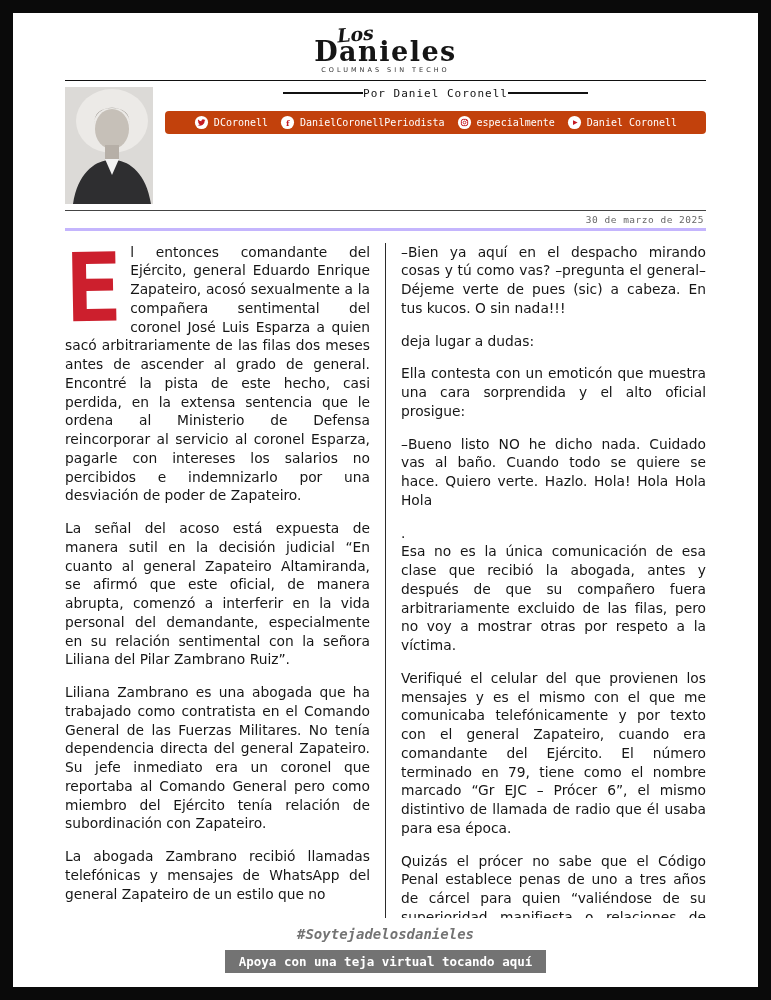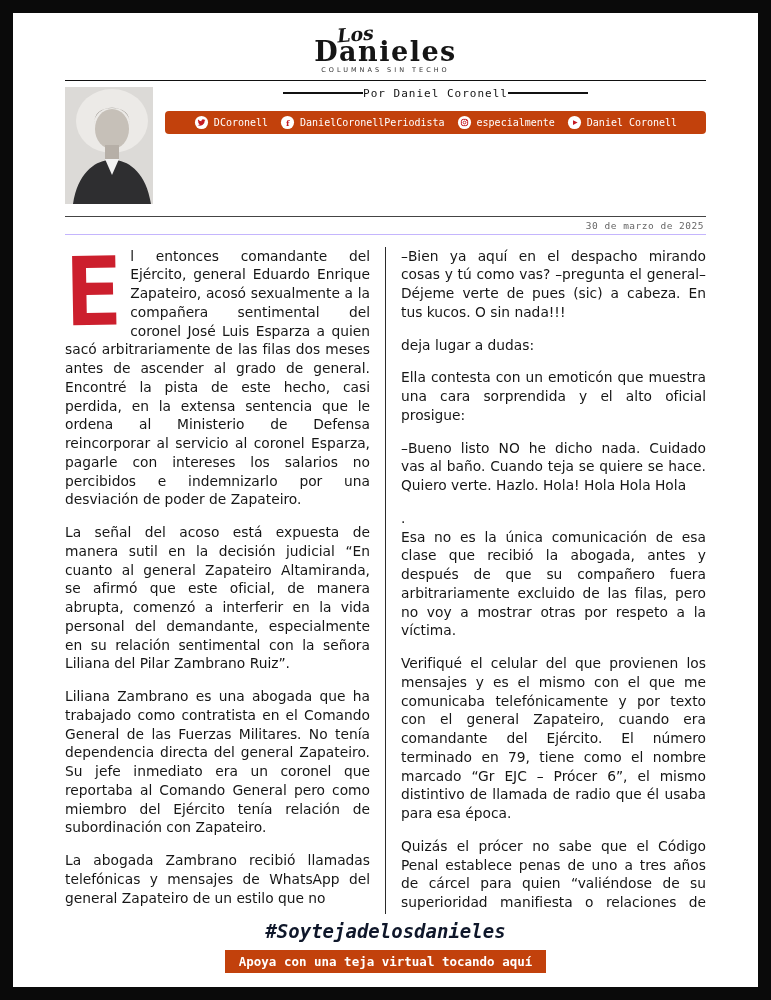--- a/index.html
+++ b/index.html
@@ -49,21 +49,21 @@
   }
   .social-item {
     display:flex; align-items:center; gap:5px; color:#fff;
     font-family:"DejaVu Sans Mono", monospace; font-size:10px; cursor:pointer;
     white-space:nowrap;
   }
   .social-item svg { display:block; }
 
   
   .date-row {
-    margin-top:12px; border-top:1px solid #444; border-bottom:1px solid #c4b5fd;
+    margin-top:6px; border-top:1px solid #444; border-bottom:3px solid #c4b5fd;
     padding:3px 2px;
   }
   .date-text {
     text-align:right; font-family:"DejaVu Sans Mono", monospace;
     font-size:9.5px; color:#666; letter-spacing:0.5px;
   }
 
   
   .article { display:flex; flex:1; margin-top:12px; overflow:hidden; }
   .col { width:50%; }
@@ -77,25 +77,25 @@
   .dropcap {
     float:left; font-family:"DejaVu Sans Mono", monospace; font-weight:bold;
     font-size:95px; line-height:0.92; color:#cc1f2d; margin:2px 8px 0 0;
     transform:rotate(-1deg);
   }
   .stray-dot { margin-bottom:0 !important; }
 
   
   .page-footer { margin-top:auto; text-align:center; padding:6px 0 2px; }
   .hashtag {
-    display:inline-block; color:#0f172a; font-family:"DejaVu Sans Mono", monospace;
-    font-weight:bold; font-style:italic; font-size:19px; margin-bottom:8px; cursor:pointer;
+    display:inline-block; color:#737373; font-family:"DejaVu Sans Mono", monospace;
+    font-weight:bold; font-style:italic; font-size:14px; margin-bottom:8px; cursor:pointer;
   }
   .support-button {
-    display:inline-block; background:#c2410c; color:#fff;
+    display:inline-block; background:#737373; color:#fff;
     font-family:"DejaVu Sans Mono", monospace; font-weight:bold; font-size:12.5px;
     padding:4px 14px; cursor:pointer;
   }
 </style>
 </head>
 <body>
 
 <div class="frame">
   <div class="sheet">
 
@@ -176,21 +176,21 @@
         <p><span class="dropcap">E</span><span>l entonces comandante del Ejército, general Eduardo Enrique Zapateiro, acosó sexualmente a la compañera sentimental del coronel José Luis Esparza a quien sacó arbitrariamente de las filas dos meses antes de ascender al grado de general. Encontré la pista de este hecho, casi perdida, en la extensa sentencia que le ordena al Ministerio de Defensa reincorporar al servicio al coronel Esparza, pagarle con intereses los salarios no percibidos e indemnizarlo por una desviación de poder de Zapateiro.</span></p>
         <p>La señal del acoso está expuesta de manera sutil en la decisión judicial “En cuanto al general Zapateiro Altamiranda, se afirmó que este oficial, de manera abrupta, comenzó a interferir en la vida personal del demandante, especialmente en su relación sentimental con la señora Liliana del Pilar Zambrano Ruiz”.</p>
         <p>Liliana Zambrano es una abogada que ha trabajado como contratista en el Comando General de las Fuerzas Militares. No tenía dependencia directa del general Zapateiro. Su jefe inmediato era un coronel que reportaba al Comando General pero como miembro del Ejército tenía relación de subordinación con Zapateiro.</p>
         <p>La abogada Zambrano recibió llamadas telefónicas y mensajes de WhatsApp del general Zapateiro de un estilo que no</p>
       </div>
       <div class="divider"></div>
       <div class="col right">
         <p>–Bien ya aquí en el despacho mirando cosas y tú como vas? –pregunta el general– Déjeme verte de pues (sic) a cabeza. En tus kucos. O sin nada!!!</p>
         <p>deja lugar a dudas:</p>
         <p>Ella contesta con un emoticón que muestra una cara sorprendida y el alto oficial prosigue:</p>
-        <p>–Bueno listo NO he dicho nada. Cuidado vas al baño. Cuando teja se quiere se hace. Quiero verte. Hazlo. Hola! Hola Hola Hola</p>
+        <p>–Bueno listo NO he dicho nada. Cuidado vas al baño. Cuando todo se quiere se hace. Quiero verte. Hazlo. Hola! Hola Hola Hola</p>
         <p class="stray-dot">.</p>
         <p>Esa no es la única comunicación de esa clase que recibió la abogada, antes y después de que su compañero fuera arbitrariamente excluido de las filas, pero no voy a mostrar otras por respeto a la víctima.</p>
         <p>Verifiqué el celular del que provienen los mensajes y es el mismo con el que me comunicaba telefónicamente y por texto con el general Zapateiro, cuando era comandante del Ejército. El número terminado en 79, tiene como el nombre marcado “Gr EJC – Prócer 6”, el mismo distintivo de llamada de radio que él usaba para esa época.</p>
         <p>Quizás el prócer no sabe que el Código Penal establece penas de uno a tres años de cárcel para quien “valiéndose de su superioridad manifiesta o relaciones de autoridad o de poder, edad, sexo, posi-</p>
       </div>
     </div>
 
     <div class="page-footer">
       <div>
         <span class="hashtag">#Soytejadelosdanieles</span>

